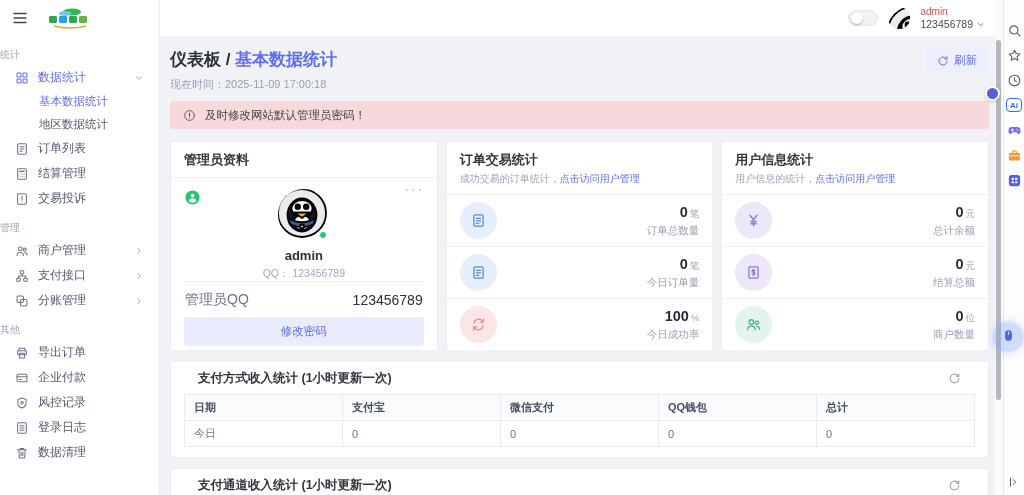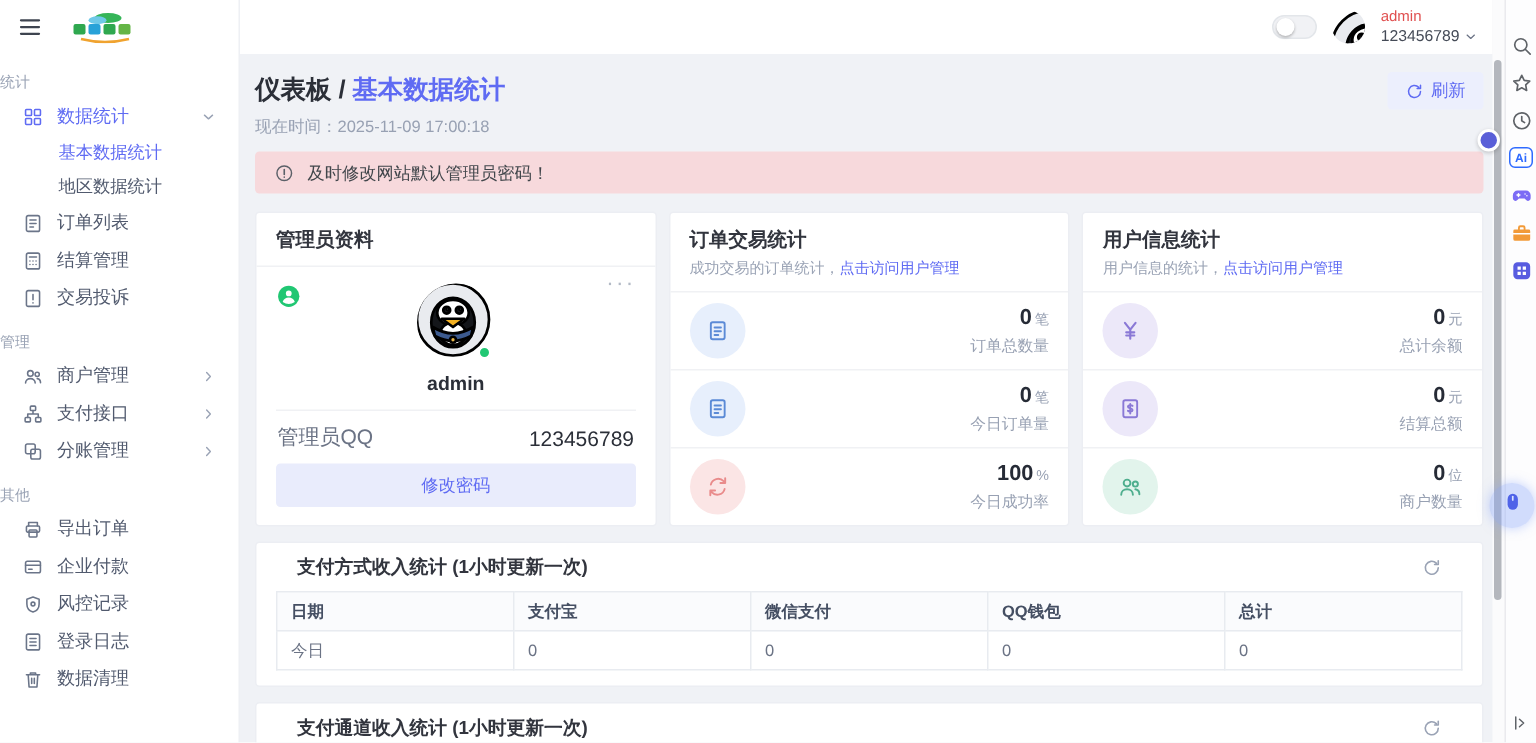--- a/index.html
+++ b/index.html
@@ -382,20 +382,21 @@
                       <circle cx="28.2" cy="17.8" r="2.3" fill="#14161a"></circle>
                       <circle cx="20.5" cy="17" r=".7" fill="#fff"></circle>
                       <circle cx="28.9" cy="17" r=".7" fill="#fff"></circle>
                       <path d="M16.5 23.5h15l-7.5 5.5z" fill="#f4b223"></path>
                       <path d="M10.5 29q13.5 8.5 27 0l-1.5 6q-12 6.5-24 0z" fill="#3c5a8f"></path>
                       <circle cx="24" cy="37.5" r="2" fill="#e8b64b"></circle>
                     </svg></span>
                 <span class="online-dot"></span>
               </div>
               <div class="profile-name">admin</div>
+              <div class="profile-qq">QQ： 123456789</div>
             </div>
             <div class="qq-row">
               <span class="l">管理员QQ</span>
               <span class="v">123456789</span>
             </div>
             <button class="pw-btn">修改密码</button>
           </div>
         </section>
 
         <section class="card">

